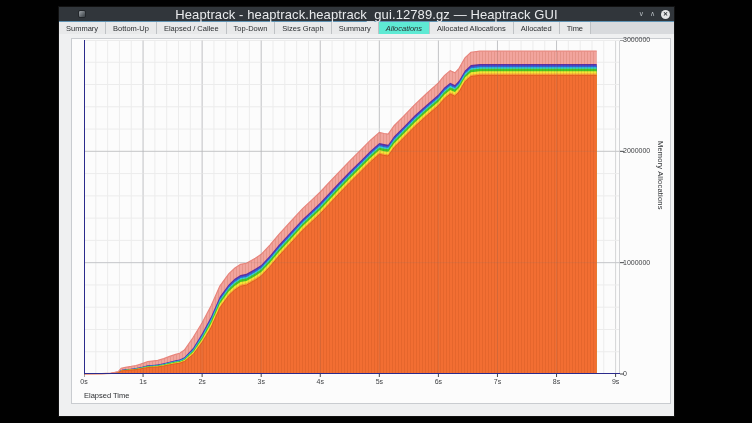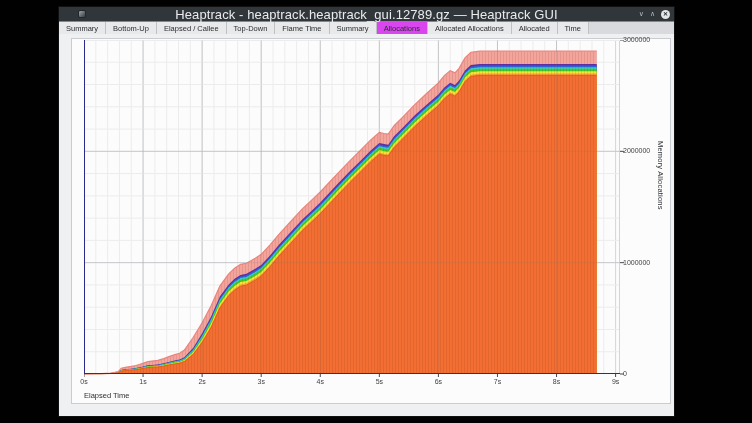--- a/index.html
+++ b/index.html
@@ -21,21 +21,21 @@
                   align-items:center; gap:6px; }
   .win-btn { color:#b6bcc1; font-size:7px; line-height:8px; cursor:default; }
   .win-close { width:9px; height:9px; border-radius:50%; background:#e4e5e6;
                color:#2b2f33; font-size:6px; line-height:9px; text-align:center;
                font-weight:bold; }
 
   .tabbar { height:13px; background:#d8dadd; display:flex; align-items:stretch;
             border-bottom:1px solid #c4c7ca; }
   .tab { padding:0 7px; font-size:7.5px; line-height:13px; color:#2b2e31;
          background:#e8e9ea; border-right:1px solid #bfc2c5; white-space:nowrap; }
-  .tab.active { background:#d946ef; border-bottom:1px solid #fdfdfd; margin-bottom:-1px; }
+  .tab.active { background:#5eead4; border-bottom:1px solid #fdfdfd; margin-bottom:-1px;font-style:italic; }
   .tabbar-fill { flex:1; background:#d8dadd; }
 
   .content { position:absolute; left:0; top:27px; right:0; bottom:0; background:#eff0f1; }
 
   .chart-widget { position:absolute; left:12px; top:4px; width:600px; height:366px;
                   background:#fcfcfc; border:1px solid #c9ccd0; }
   .plot-svg { position:absolute; left:12px; top:1px; }
 
   .xtick { position:absolute; width:24px; text-align:center; font-size:7px; color:#3d3f42; }
   .ytick { position:absolute; width:40px; text-align:left; font-size:7px; color:#3d3f42; }
@@ -58,21 +58,21 @@
         <span class="win-close">✕</span>
       </div>
     </div>
     <div class="titlebar-sep"></div>
 
     <div class="tabbar" id="tabbar">
         <div class="tab">Summary</div>
         <div class="tab">Bottom-Up</div>
         <div class="tab">Elapsed / Callee</div>
         <div class="tab">Top-Down</div>
-        <div class="tab">Flame Time</div>
+        <div class="tab">Sizes Graph</div>
         <div class="tab">Summary</div>
         <div class="tab active">Allocations</div>
         <div class="tab">Allocated Allocations</div>
         <div class="tab">Allocated</div>
         <div class="tab">Time</div>
         <div class="tabbar-fill"></div>
       </div>
 
     <div class="content">
       <div class="chart-widget" id="chart-widget">

